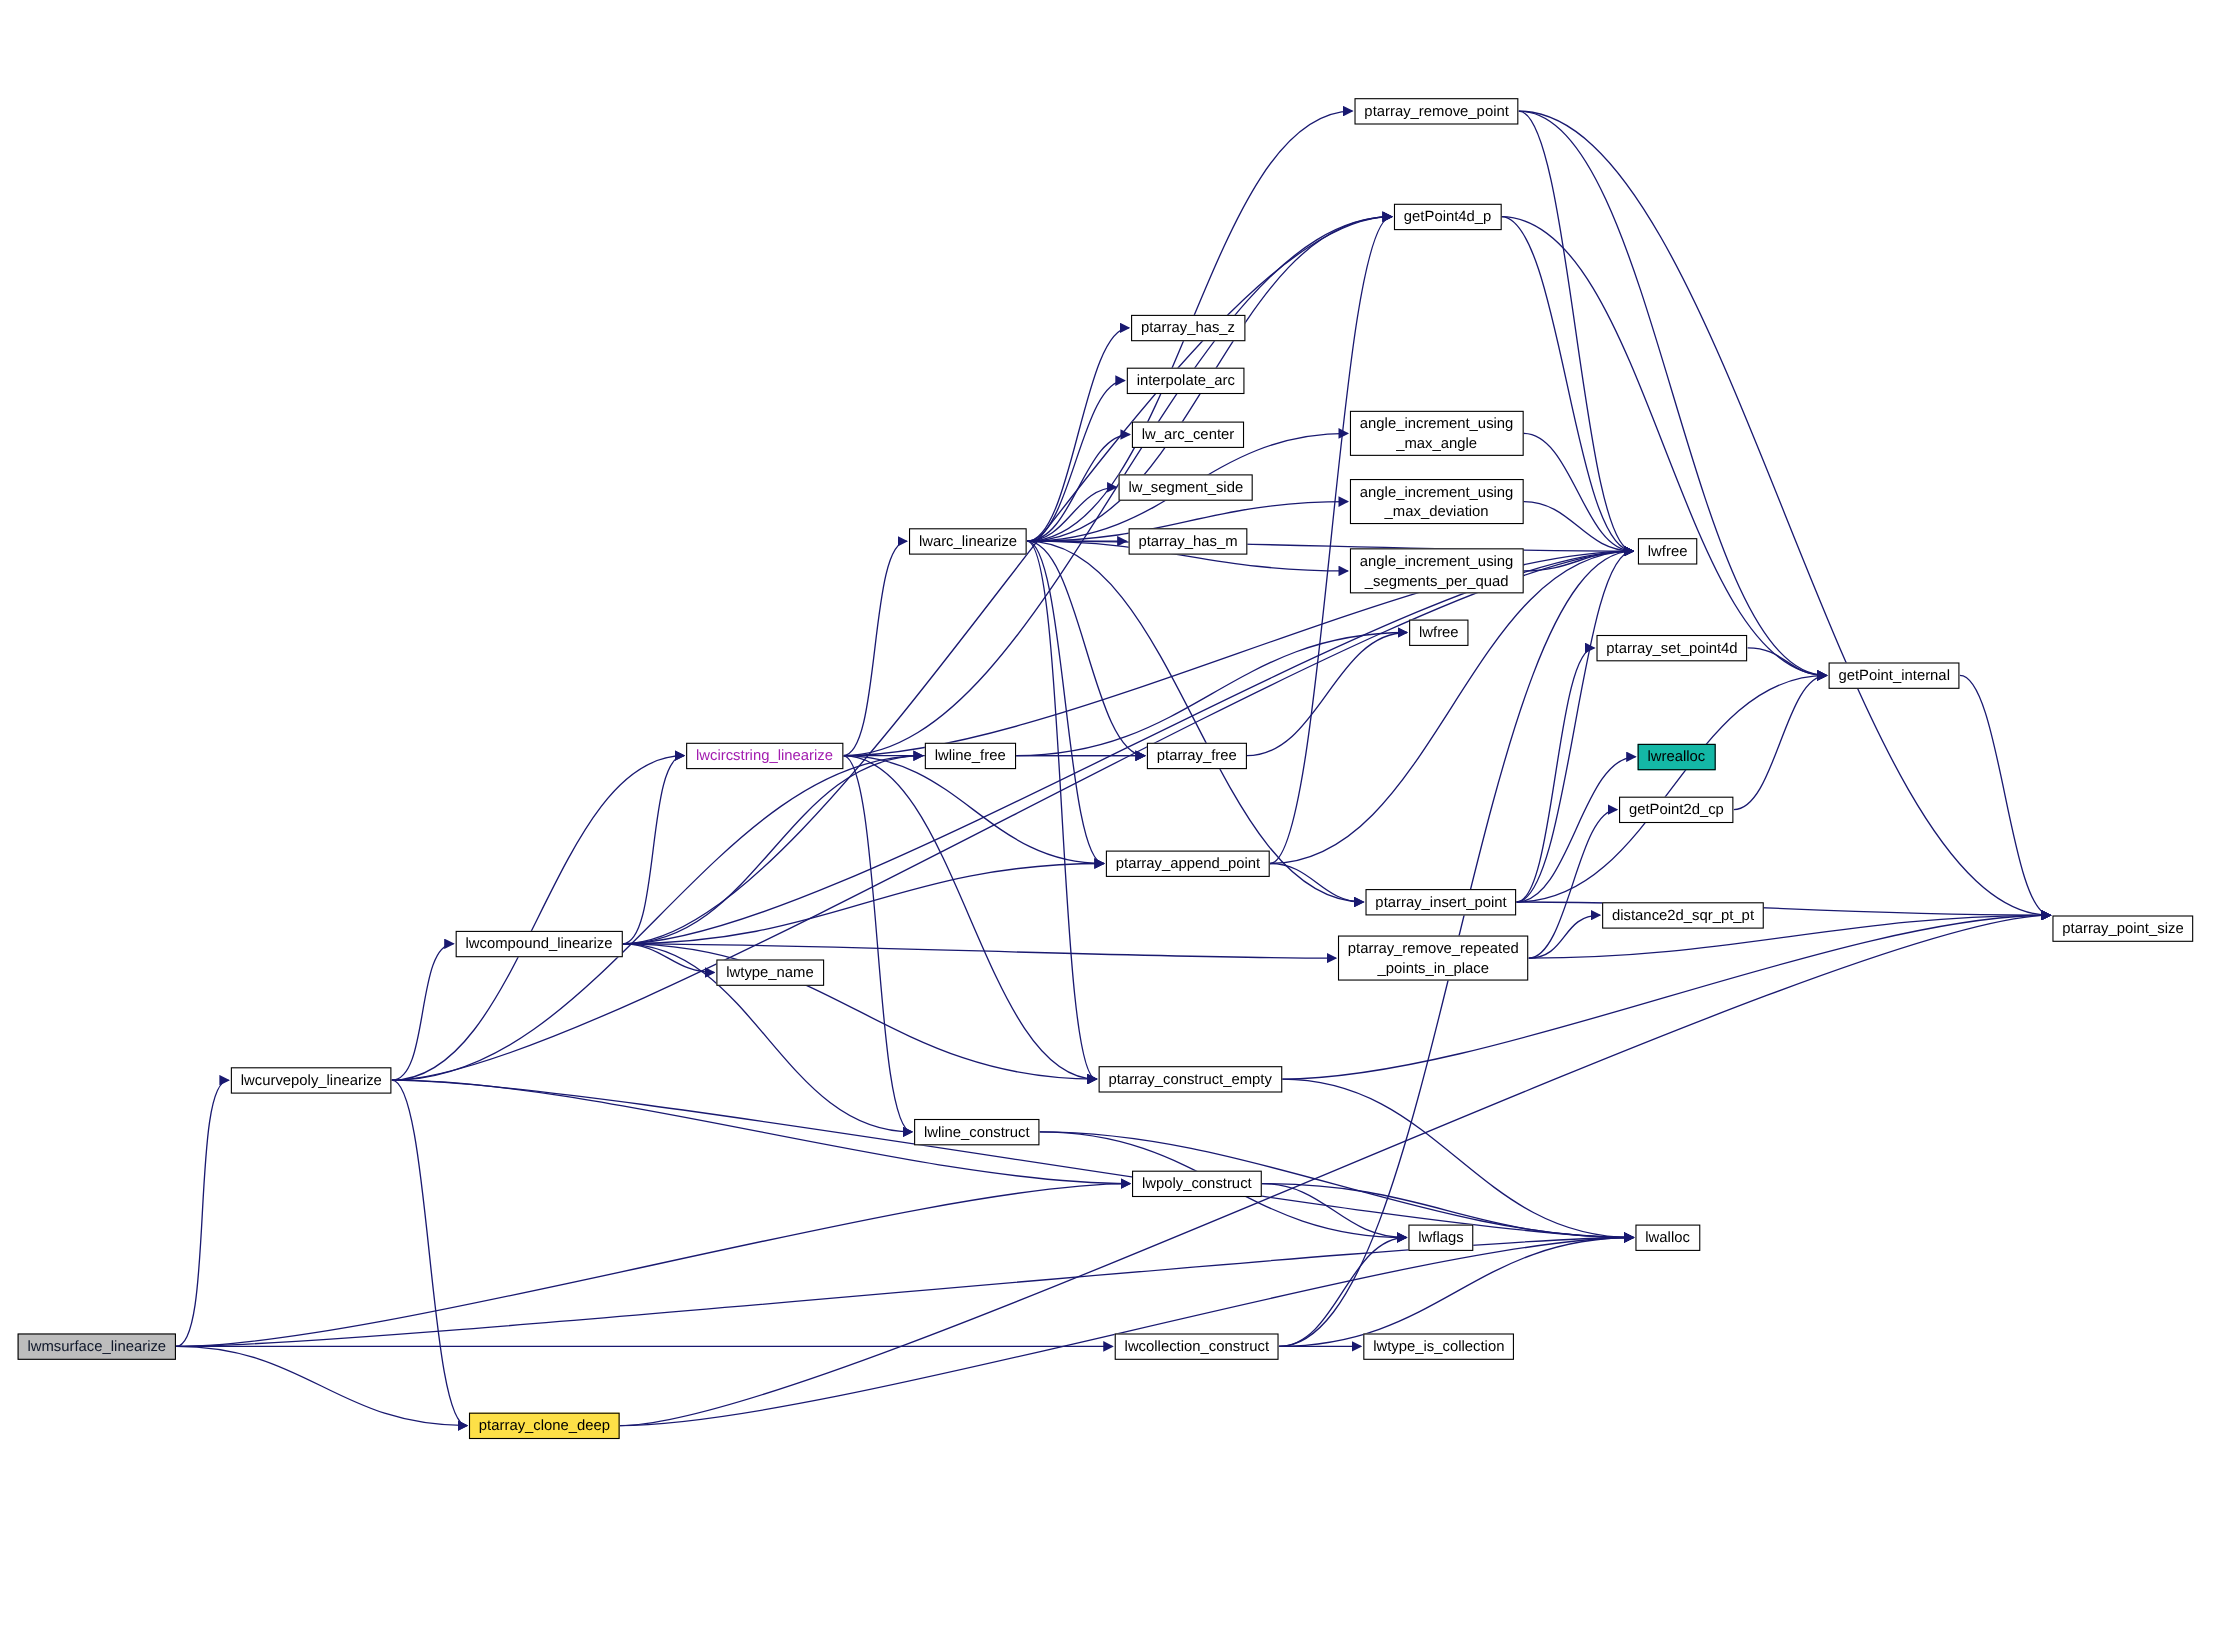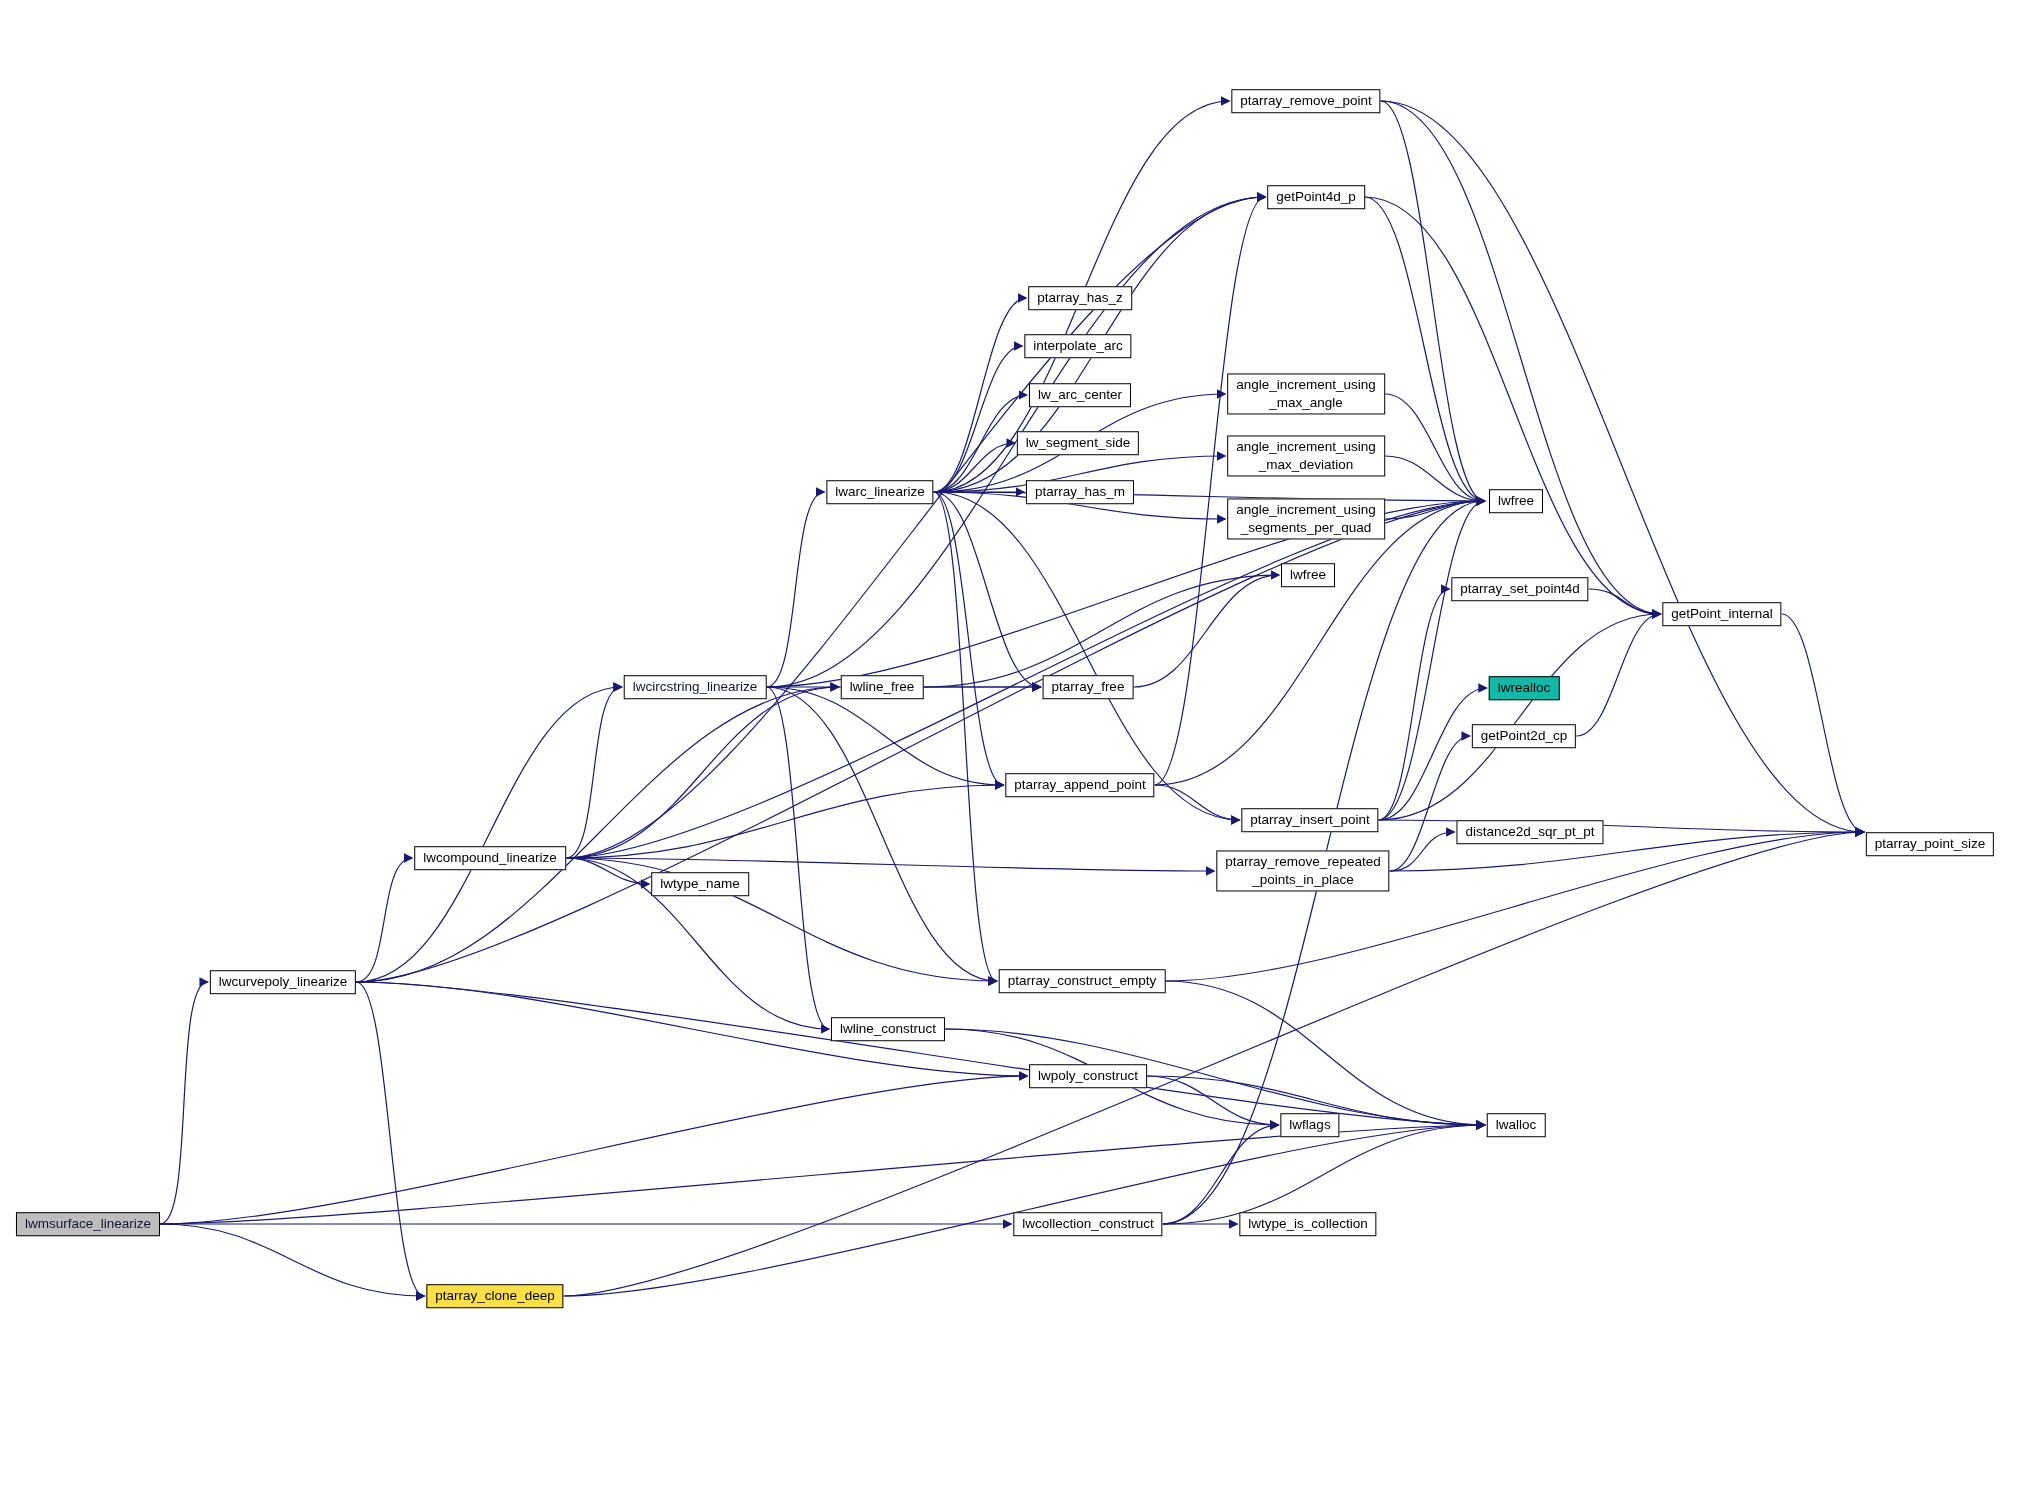--- a/index.html
+++ b/index.html
@@ -140,21 +140,21 @@
         <path d="M 1162.65625 1224 C 1214.726171875 1224, 1226.297265625 1125, 1278.3671875 1125" class="edge" stroke="#191970" marker-end="url(#arrowhead)"></path>
         <path d="M 1162.65625 1224 C 1307.426171875 1224, 1339.597265625 501, 1484.3671875 501" class="edge" stroke="#191970" marker-end="url(#arrowhead)"></path>
         <path d="M 563.671875 1296 C 753.671875 1296, 1294.7421875 1125, 1484.7421875 1125" class="edge" stroke="#191970" marker-end="url(#arrowhead)"></path>
         <path d="M 563.671875 1296 C 753.671875 1296, 1673.8359375 832, 1863.8359375 832" class="edge" stroke="#191970" marker-end="url(#arrowhead)"></path>
       </g>
   </svg>
   <div class="nodes">
       <div class="node root" style="left: 88px; top: 1224px; background: rgb(189, 189, 189); border-color: rgb(0, 0, 0); color: #0f172a;">lwmsurface_linearize</div>
       <div class="node" style="left: 283px; top: 982px; background: rgb(255, 255, 255); border-color: rgb(0, 0, 0); color: rgb(0, 0, 0);">lwcurvepoly_linearize</div>
       <div class="node" style="left: 490px; top: 858px; background: rgb(255, 255, 255); border-color: rgb(0, 0, 0); color: rgb(0, 0, 0);">lwcompound_linearize</div>
-      <div class="node" style="left: 695px; top: 687px; background: rgb(255, 255, 255); border-color: rgb(0, 0, 0); color: #0f172a;">lwcircstring_linearize</div>
+      <div class="node" style="left: 695px; top: 687px; background: rgb(255, 255, 255); border-color: rgb(0, 0, 0); color: #a21caf;">lwcircstring_linearize</div>
       <div class="node" style="left: 880px; top: 492px; background: rgb(255, 255, 255); border-color: rgb(0, 0, 0); color: rgb(0, 0, 0);">lwarc_linearize</div>
       <div class="node" style="left: 1306px; top: 101px; background: rgb(255, 255, 255); border-color: rgb(0, 0, 0); color: rgb(0, 0, 0);">ptarray_remove_point</div>
       <div class="node" style="left: 1316px; top: 197px; background: rgb(255, 255, 255); border-color: rgb(0, 0, 0); color: rgb(0, 0, 0);">getPoint4d_p</div>
       <div class="node" style="left: 1080px; top: 298px; background: rgb(255, 255, 255); border-color: rgb(0, 0, 0); color: rgb(0, 0, 0);">ptarray_has_z</div>
       <div class="node" style="left: 1078px; top: 346px; background: rgb(255, 255, 255); border-color: rgb(0, 0, 0); color: rgb(0, 0, 0);">interpolate_arc</div>
       <div class="node" style="left: 1080px; top: 395px; background: rgb(255, 255, 255); border-color: rgb(0, 0, 0); color: rgb(0, 0, 0);">lw_arc_center</div>
       <div class="node" style="left: 1078px; top: 443px; background: rgb(255, 255, 255); border-color: rgb(0, 0, 0); color: rgb(0, 0, 0);">lw_segment_side</div>
       <div class="node" style="left: 1080px; top: 492px; background: rgb(255, 255, 255); border-color: rgb(0, 0, 0); color: rgb(0, 0, 0);">ptarray_has_m</div>
       <div class="node" style="left: 1306px; top: 394px; background: rgb(255, 255, 255); border-color: rgb(0, 0, 0); color: rgb(0, 0, 0);">angle_increment_using
 _max_angle</div>

